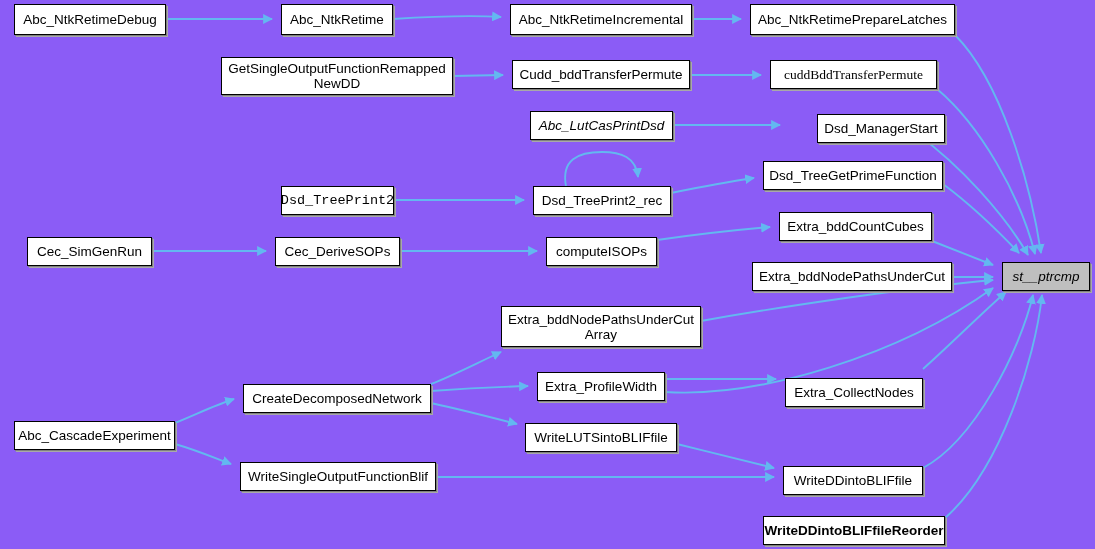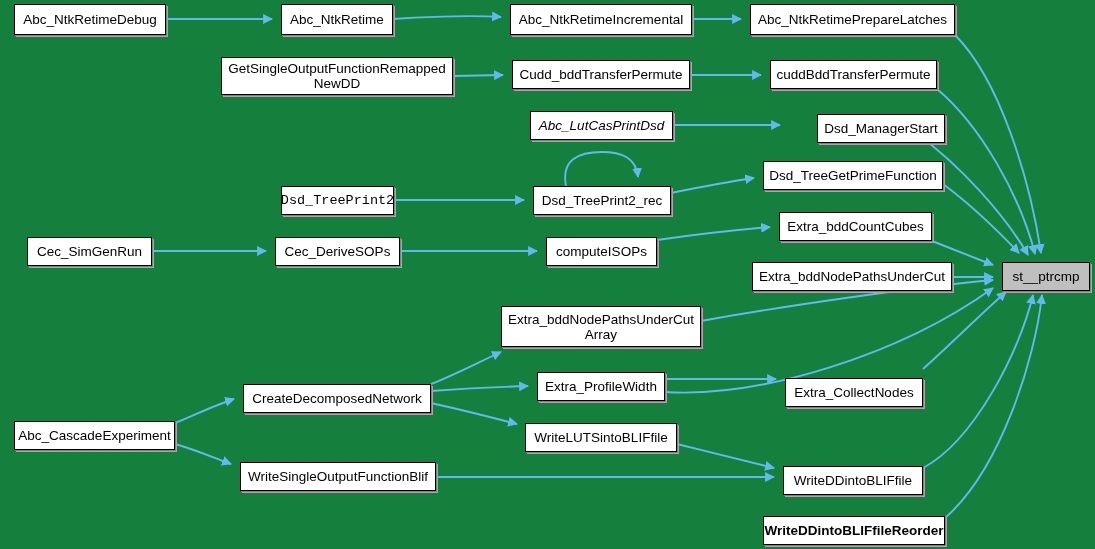--- a/index.html
+++ b/index.html
@@ -1,38 +1,38 @@
 <!DOCTYPE html>
 <html><head>
 <meta charset="utf-8">
 <style>
   html,body{margin:0;padding:0;background:#000;}
   #canvas{
     position:relative;
     width:1095px;height:549px;
-    background:#15803d;
+    background:#8b5cf6;
     overflow:hidden;
     font-family:"Liberation Sans", sans-serif;
   }
   svg#edges{position:absolute;left:0;top:0;width:1095px;height:549px;}
   .node{
     position:absolute;
     box-sizing:border-box;
     background:#ffffff;
     border:1px solid #000000;
     box-shadow:1px 1px 0 0 #808080, 2px 2px 0 0 #a9a9a9;
     display:flex;align-items:center;justify-content:center;
     text-align:center;
     color:#000;
     font-size:13.5px;
     line-height:15px;
     white-space:pre-line;
     letter-spacing:0px;
   }
-  .node.target{background:#bfbfbf;}
+  .node.target{background:#bfbfbf;font-style:italic;}
 </style>
 </head>
 <body>
 
 <div id="canvas">
   <svg id="edges" xmlns="http://www.w3.org/2000/svg">
     <defs>
       <marker id="arrow" viewBox="0 0 10 10" refX="9" refY="5" markerWidth="5.2" markerHeight="5.2" orient="auto-start-reverse">
         <path d="M 0 0 L 10 5 L 0 10 z" fill="#63b8f0"></path>
       </marker>
@@ -72,21 +72,21 @@
       </g>
   </svg>
   <div id="node-layer">
       <div class="node" style="left: 14px; top: 4px; width: 152px; height: 31px;">Abc_NtkRetimeDebug</div>
       <div class="node" style="left: 281px; top: 4px; width: 112px; height: 31px;">Abc_NtkRetime</div>
       <div class="node" style="left: 510px; top: 4px; width: 182px; height: 31px;">Abc_NtkRetimeIncremental</div>
       <div class="node" style="left: 750px; top: 4px; width: 205px; height: 31px;">Abc_NtkRetimePrepareLatches</div>
       <div class="node" style="left: 221px; top: 57px; width: 232px; height: 38px;">GetSingleOutputFunctionRemapped
 NewDD</div>
       <div class="node" style="left: 512px; top: 60px; width: 178px; height: 29px;">Cudd_bddTransferPermute</div>
-      <div class="node" style="left: 770px; top: 60px; width: 167px; height: 29px;">cuddBddTransferPermute</div>
+      <div class="node" style="left: 770px; top: 60px; width: 167px; height: 29px; font-family: Liberation Serif, serif;">cuddBddTransferPermute</div>
       <div class="node" style="left: 530px; top: 111px; width: 143px; height: 29px; font-style: italic;">Abc_LutCasPrintDsd</div>
       <div class="node" style="left: 789px; top: 114px; width: 128px; height: 29px; margin-left: 28px;">Dsd_ManagerStart</div>
       <div class="node" style="left: 763px; top: 161px; width: 180px; height: 29px;">Dsd_TreeGetPrimeFunction</div>
       <div class="node" style="left: 281px; top: 186px; width: 113px; height: 29px; font-family: Liberation Mono, monospace;">Dsd_TreePrint2</div>
       <div class="node" style="left: 533px; top: 186px; width: 138px; height: 29px;">Dsd_TreePrint2_rec</div>
       <div class="node" style="left: 779px; top: 212px; width: 153px; height: 29px;">Extra_bddCountCubes</div>
       <div class="node" style="left: 27px; top: 237px; width: 125px; height: 29px;">Cec_SimGenRun</div>
       <div class="node" style="left: 275px; top: 237px; width: 125px; height: 29px;">Cec_DeriveSOPs</div>
       <div class="node" style="left: 546px; top: 237px; width: 111px; height: 29px;">computeISOPs</div>
       <div class="node" style="left: 752px; top: 262px; width: 200px; height: 29px;">Extra_bddNodePathsUnderCut</div>

